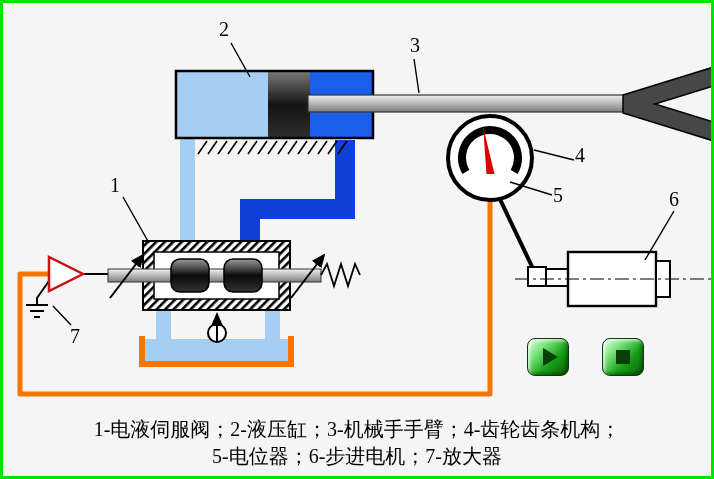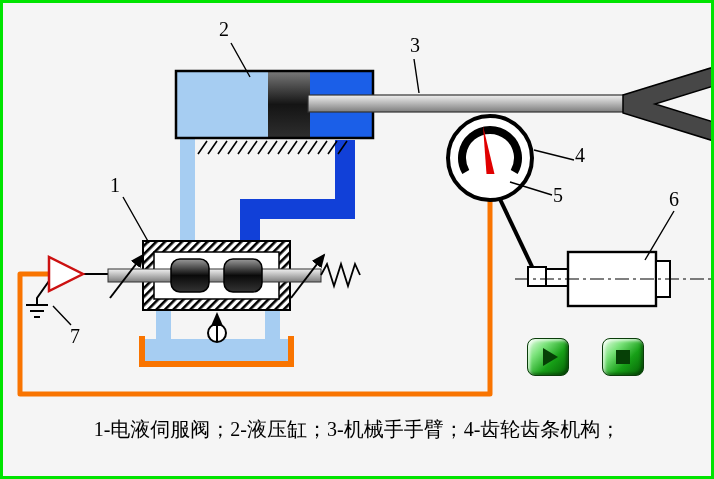--- a/index.html
+++ b/index.html
@@ -130,15 +130,16 @@
 
   <div class="btn" style="left:524px;top:335px" role="button">
     <span class="tri"></span>
   </div>
   <div class="btn" style="left:599px;top:335px" role="button">
     <span class="sq"></span>
   </div>
 
   <div class="caption">
     <div>1-电液伺服阀；2-液压缸；3-机械手手臂；4-齿轮齿条机构；</div>
+    <div>5-电位器；6-步进电机；7-放大器</div>
   </div>
 
 </div>
 
 </body></html>

